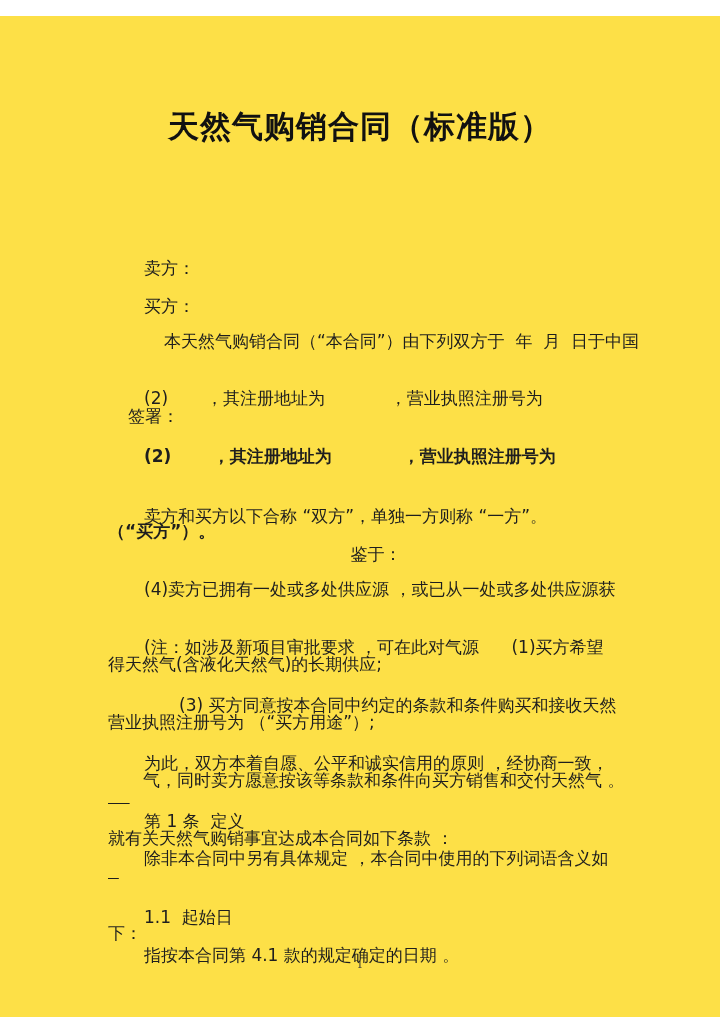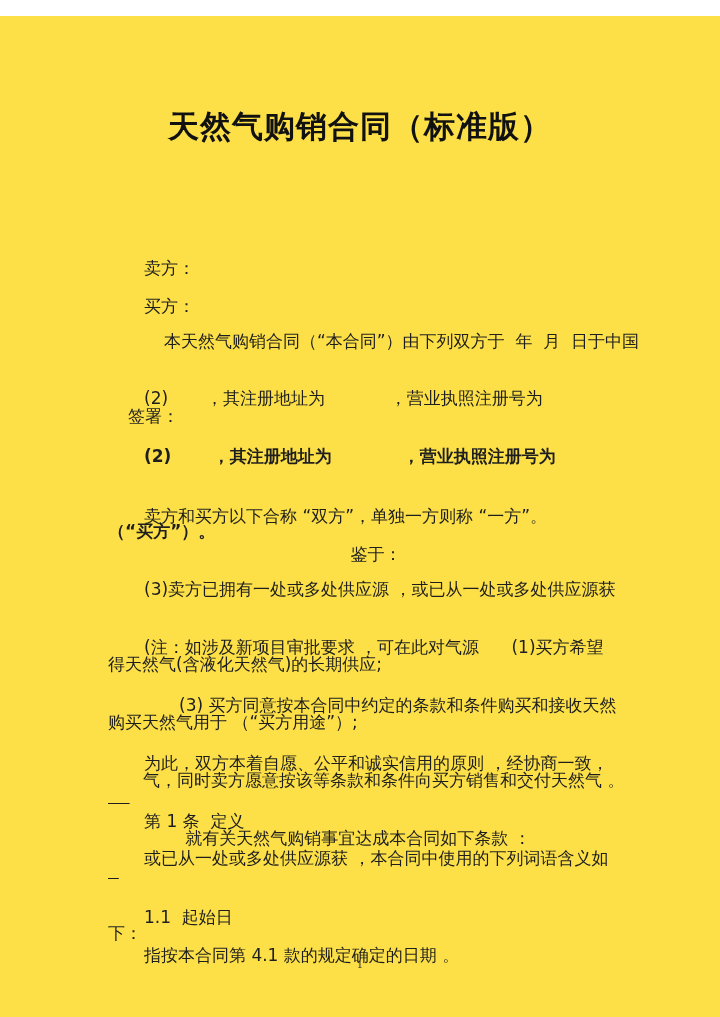--- a/index.html
+++ b/index.html
@@ -93,45 +93,45 @@
 
   <div class="para" style="top:438px;">
     <span class="line"><span class="indent">卖方和买方以下合称 “双方”，单独一方则称 “一方”。</span></span>
   </div>
 
   <div class="para" style="top:476px;text-align:center;">
     <span class="line"><span class="indent">鉴于：</span></span>
   </div>
 
   <div class="para" style="top:511px;">
-    <span class="line"><span class="indent">(3)卖方已拥有一处或多处供应源 ，或已从一处或多处供应源获</span></span>
+    <span class="line"><span class="indent">(4)卖方已拥有一处或多处供应源 ，或已从一处或多处供应源获</span></span>
     <span class="line">得天然气(含液化天然气)的长期供应;</span>
   </div>
 
   <div class="para" style="top:569px;">
     <span class="line"><span class="indent">(注：如涉及新项目审批要求 ，可在此对气源      (1)买方希望</span></span>
-    <span class="line">购买天然气用于 （“买方用途”）;</span>
+    <span class="line">营业执照注册号为 （“买方用途”）;</span>
   </div>
 
   <div class="para" style="top:627px;margin-left:35px;">
     <span class="line"><span class="indent">(3) 买方同意按本合同中约定的条款和条件购买和接收天然</span></span>
     <span class="line">气，同时卖方愿意按该等条款和条件向买方销售和交付天然气 。</span>
   </div>
 
-  <div class="para" style="top:685px;text-align:center;">
+  <div class="para" style="top:685px;">
     <span class="line"><span class="indent">为此，双方本着自愿、公平和诚实信用的原则 ，经协商一致，</span></span>
     <span class="line">就有关天然气购销事宜达成本合同如下条款 ：</span>
   </div>
 
   <div class="para" style="top:743px;text-decoration:underline;">
     <span class="line"><span class="indent">第 1 条  定义</span></span>
   </div>
 
   <div class="para" style="top:780px;">
-    <span class="line"><span class="indent">或已从一处或多处供应源获 ，本合同中使用的下列词语含义如</span></span>
+    <span class="line"><span class="indent">除非本合同中另有具体规定 ，本合同中使用的下列词语含义如</span></span>
     <span class="line">下：</span>
   </div>
 
   <div class="para" style="top:839px;">
     <span class="line"><span class="indent">1.1  起始日</span></span>
   </div>
 
   <div class="para" style="top:877px;">
     <span class="line"><span class="indent">指按本合同第 4.1 款的规定确定的日期 。</span></span>
   </div>

